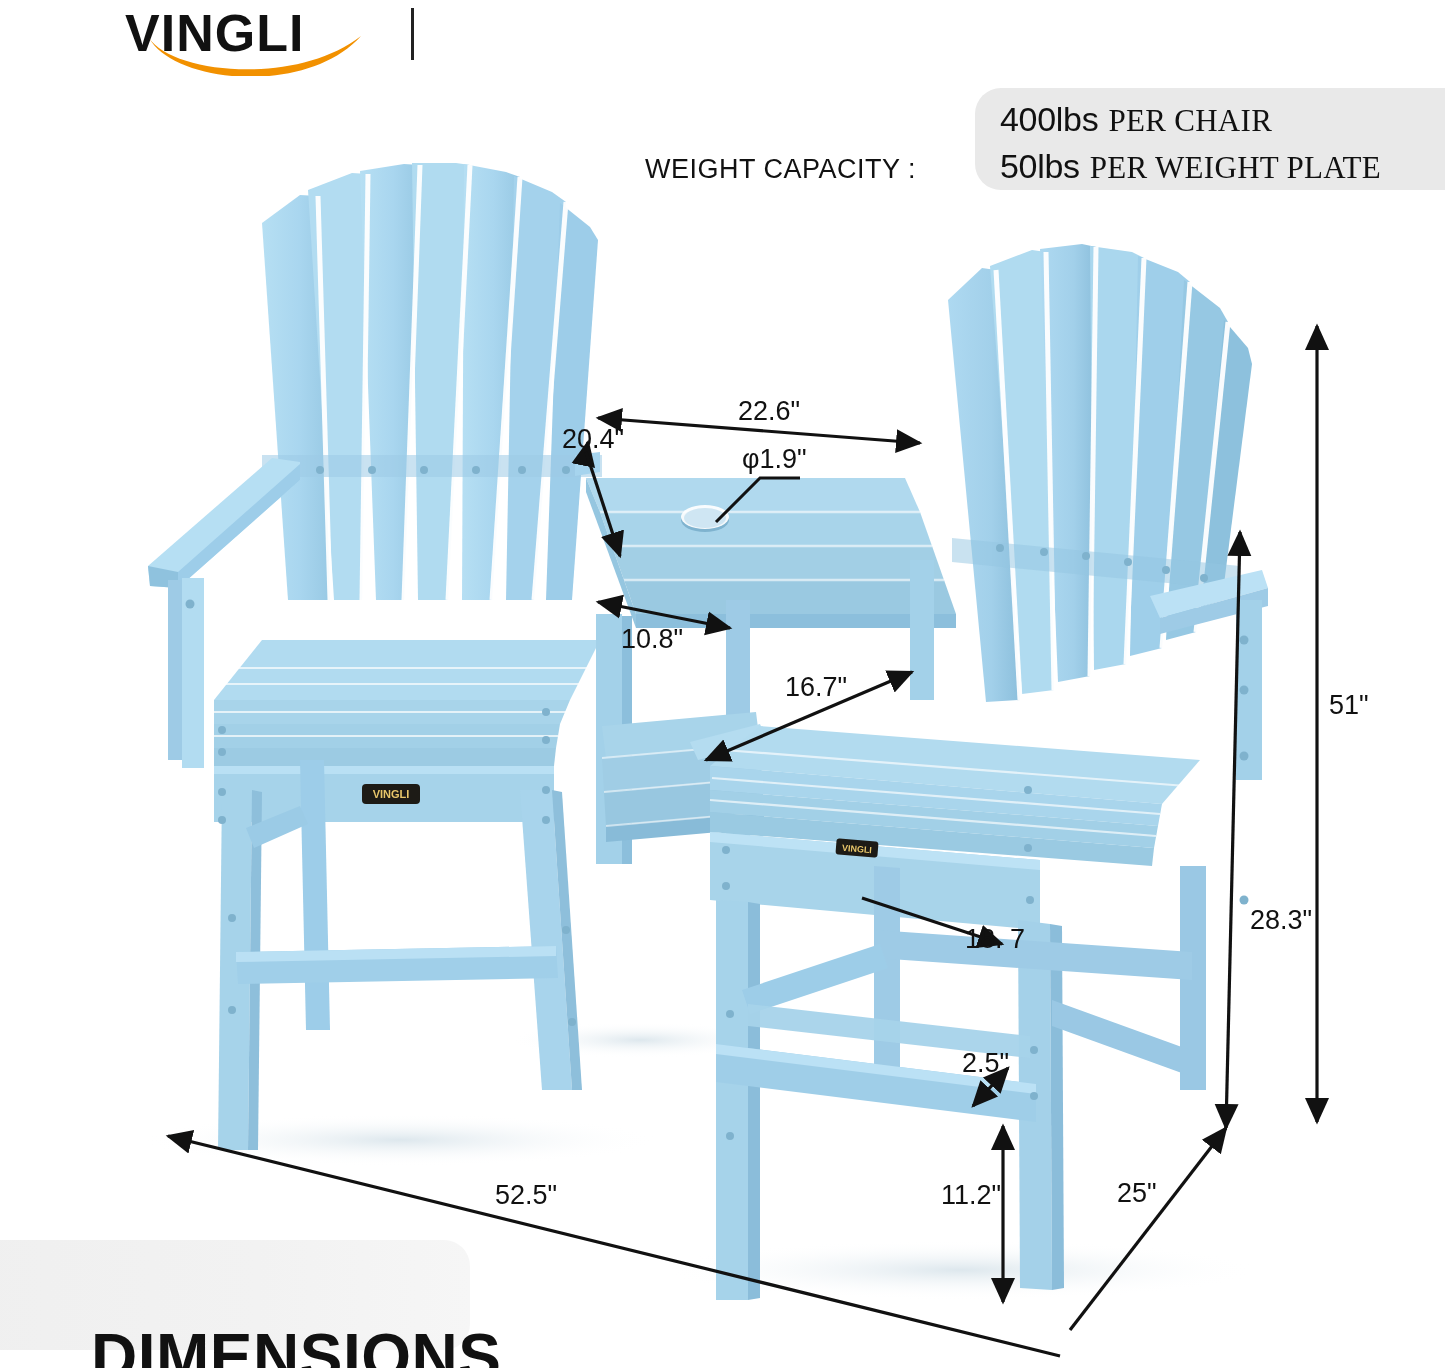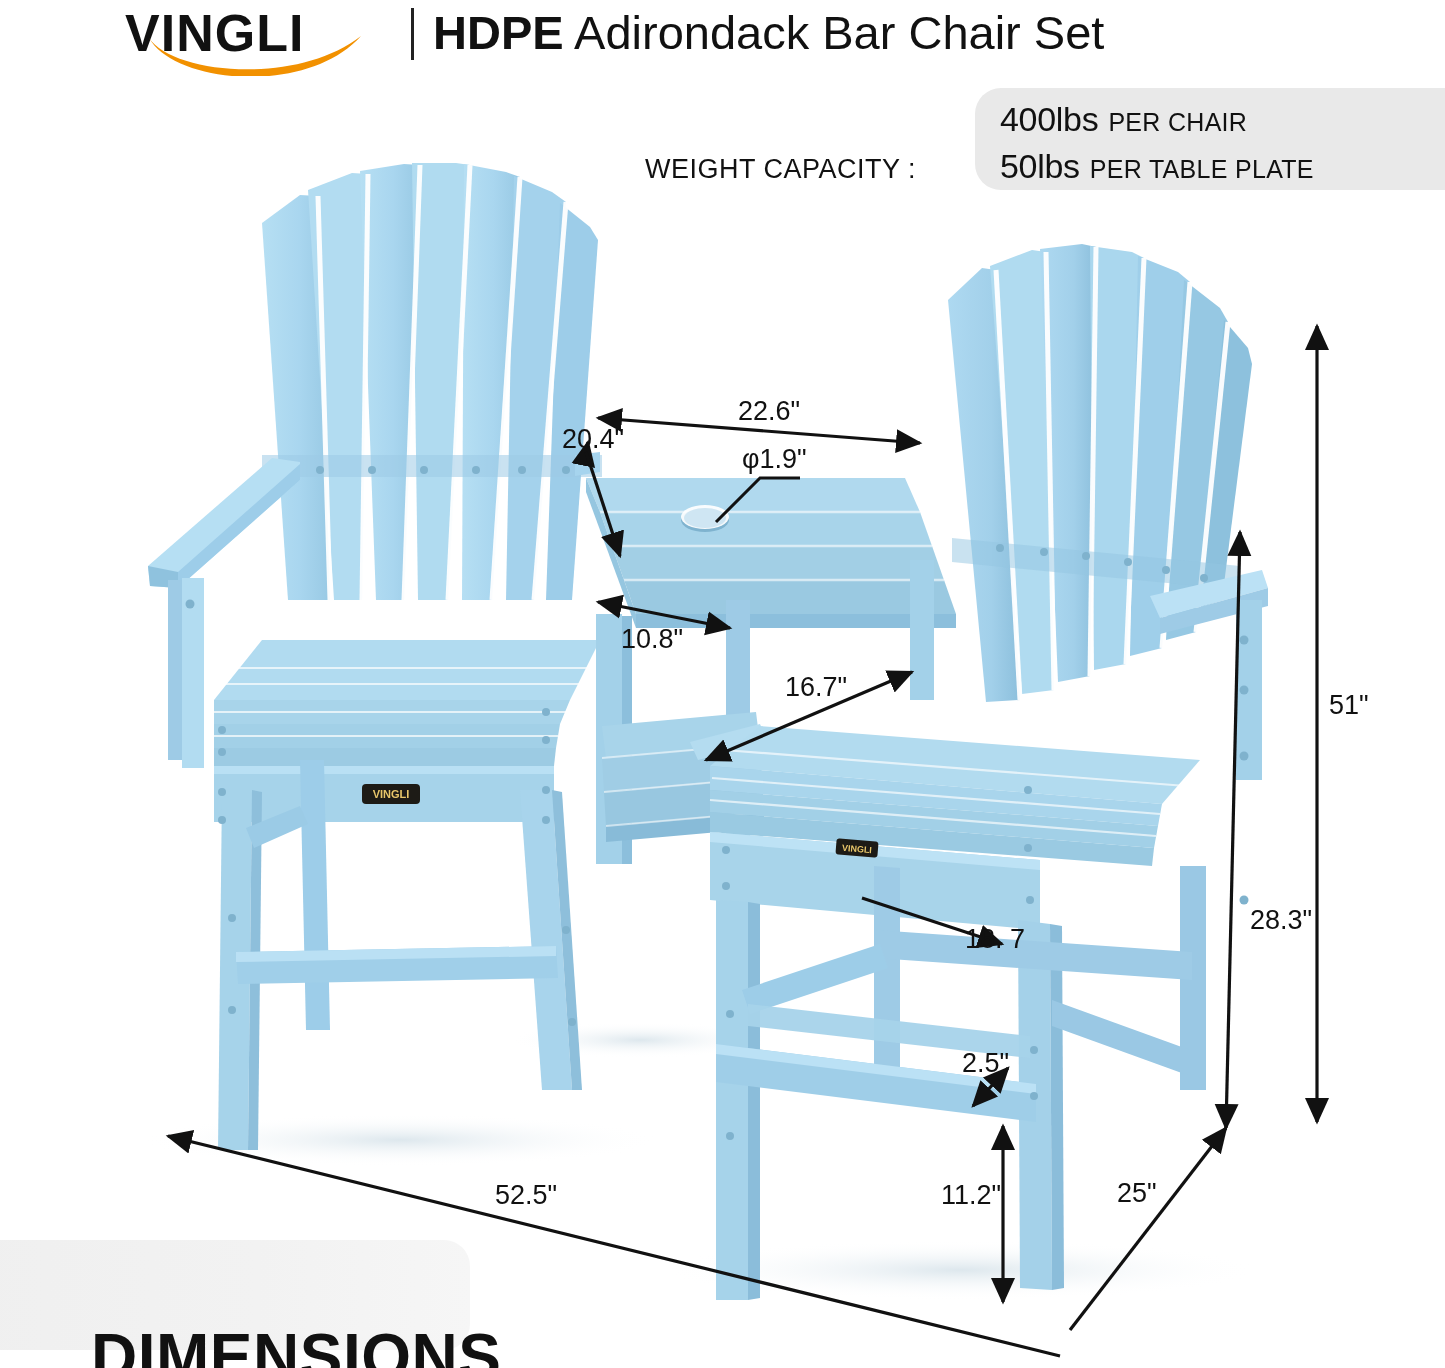--- a/index.html
+++ b/index.html
@@ -19,21 +19,21 @@
 
   
   #wc-panel{position:absolute;left:975px;top:88px;width:470px;height:102px;
             background:#e9e9e9;border-radius:26px 0 0 26px;}
   #wc-label{position:absolute;left:645px;top:106px;font-size:27px;letter-spacing:.5px;
             white-space:nowrap;color:#111;margin-top:48px;}
   .wc-row{position:absolute;left:1000px;white-space:nowrap;}
   #wc-row1{top:100px;}
   #wc-row2{top:147px;}
   .wc-num{font-size:34px;font-weight:400;letter-spacing:-.3px;}
-  .wc-unit{font-size:25px;letter-spacing:.3px;margin-left:10px;}
+  .wc-unit{font-size:31px;letter-spacing:.3px;margin-left:10px;font-family:Liberation Serif, serif;}
 
   
   #dim-banner{position:absolute;left:-60px;top:1240px;width:530px;height:110px;
               background:linear-gradient(90deg,#efefef 0%,#f2f2f2 60%,#f6f6f6 100%);
               border-radius:0 26px 26px 0;}
   #dim-text{position:absolute;left:80px;top:1320px;font-size:64px;font-weight:700;
             letter-spacing:.5px;color:#111;margin-left:11px;}
 
   
   #stage{position:absolute;left:0;top:0;width:1445px;height:1368px;}
@@ -50,33 +50,30 @@
 
   <div id="logo-wrap">
     <div id="logo-text">VINGLI</div>
     <svg id="logo-swoosh" viewBox="0 0 230 42">
       <path d="M2 4 C26 40 150 52 214 2 C160 62 28 50 2 4 Z" fill="#f29100"></path>
     </svg>
   </div>
 
   <div id="title-divider"></div>
 
-  <div id="title">
-    <span class="b">HDPE</span><span> Adirondack Bar Chair Set</span>
-  </div>
 </div>
 
 <div id="wc-panel"></div>
 <div id="wc-label">WEIGHT CAPACITY :</div>
 
 <div class="wc-row" id="wc-row1">
   <span class="wc-num">400lbs</span><span class="wc-unit">PER CHAIR</span>
 </div>
 <div class="wc-row" id="wc-row2">
-  <span class="wc-num">50lbs</span><span class="wc-unit">PER TABLE PLATE</span>
+  <span class="wc-num">50lbs</span><span class="wc-unit">PER WEIGHT PLATE</span>
 </div>
 
 <div id="stage">
 <svg width="1445" height="1368" viewBox="0 0 1445 1368">
   <defs>
     <linearGradient id="gSlat" x1="0" y1="0" x2="1" y2="0">
       <stop offset="0%" stop-color="#b6dff3"></stop>
       <stop offset="55%" stop-color="#a9d6ef"></stop>
       <stop offset="100%" stop-color="#98c9e4"></stop>
     </linearGradient>

